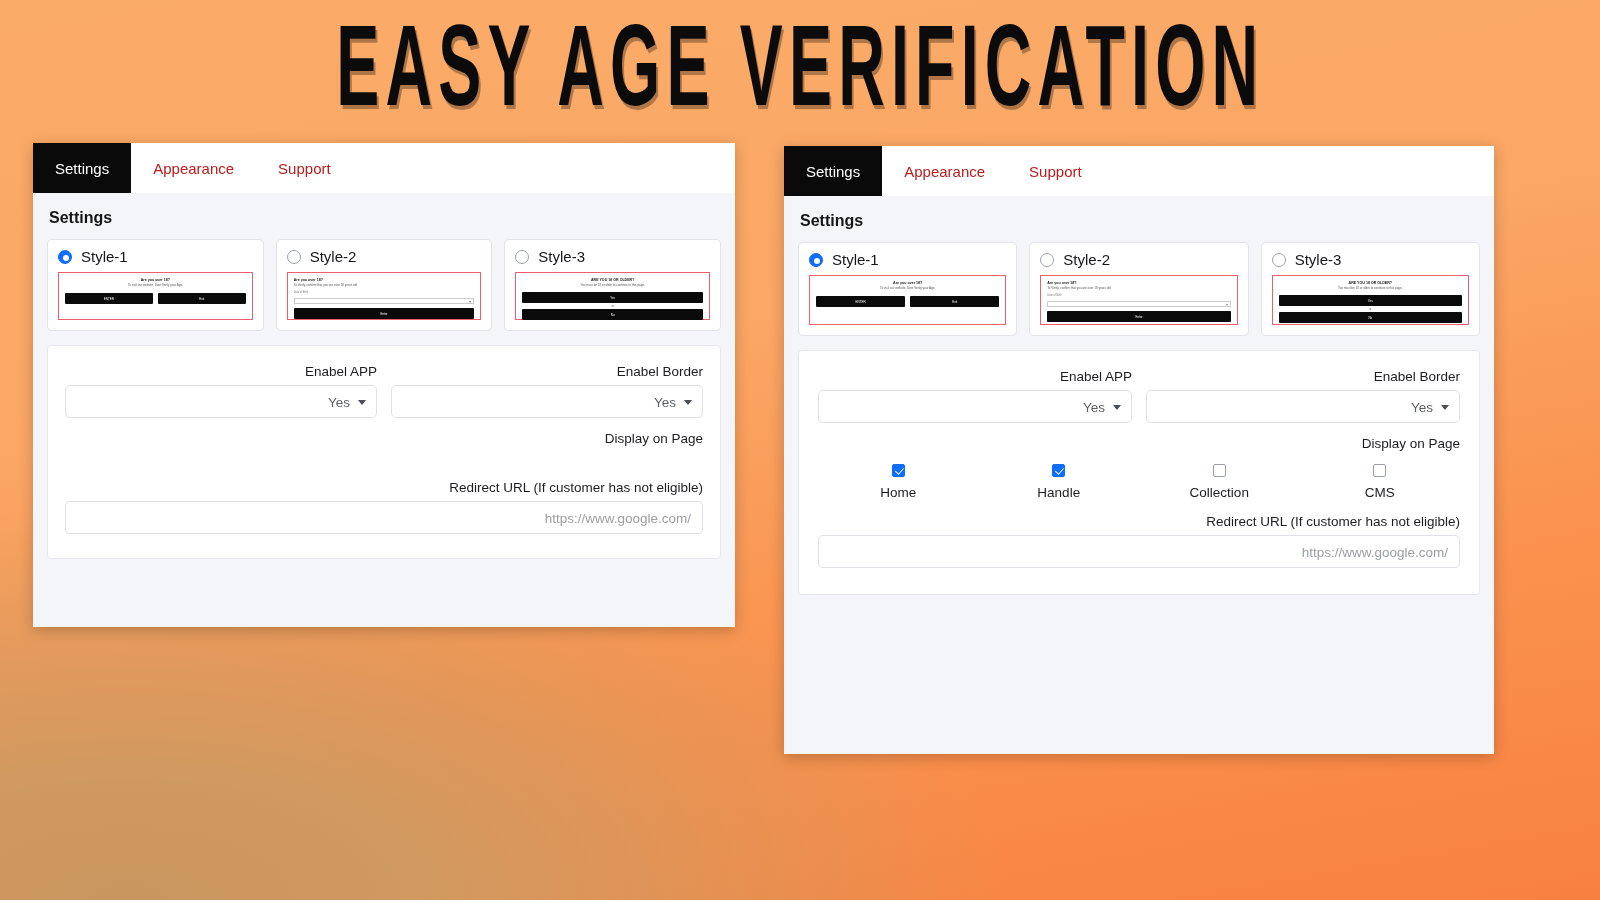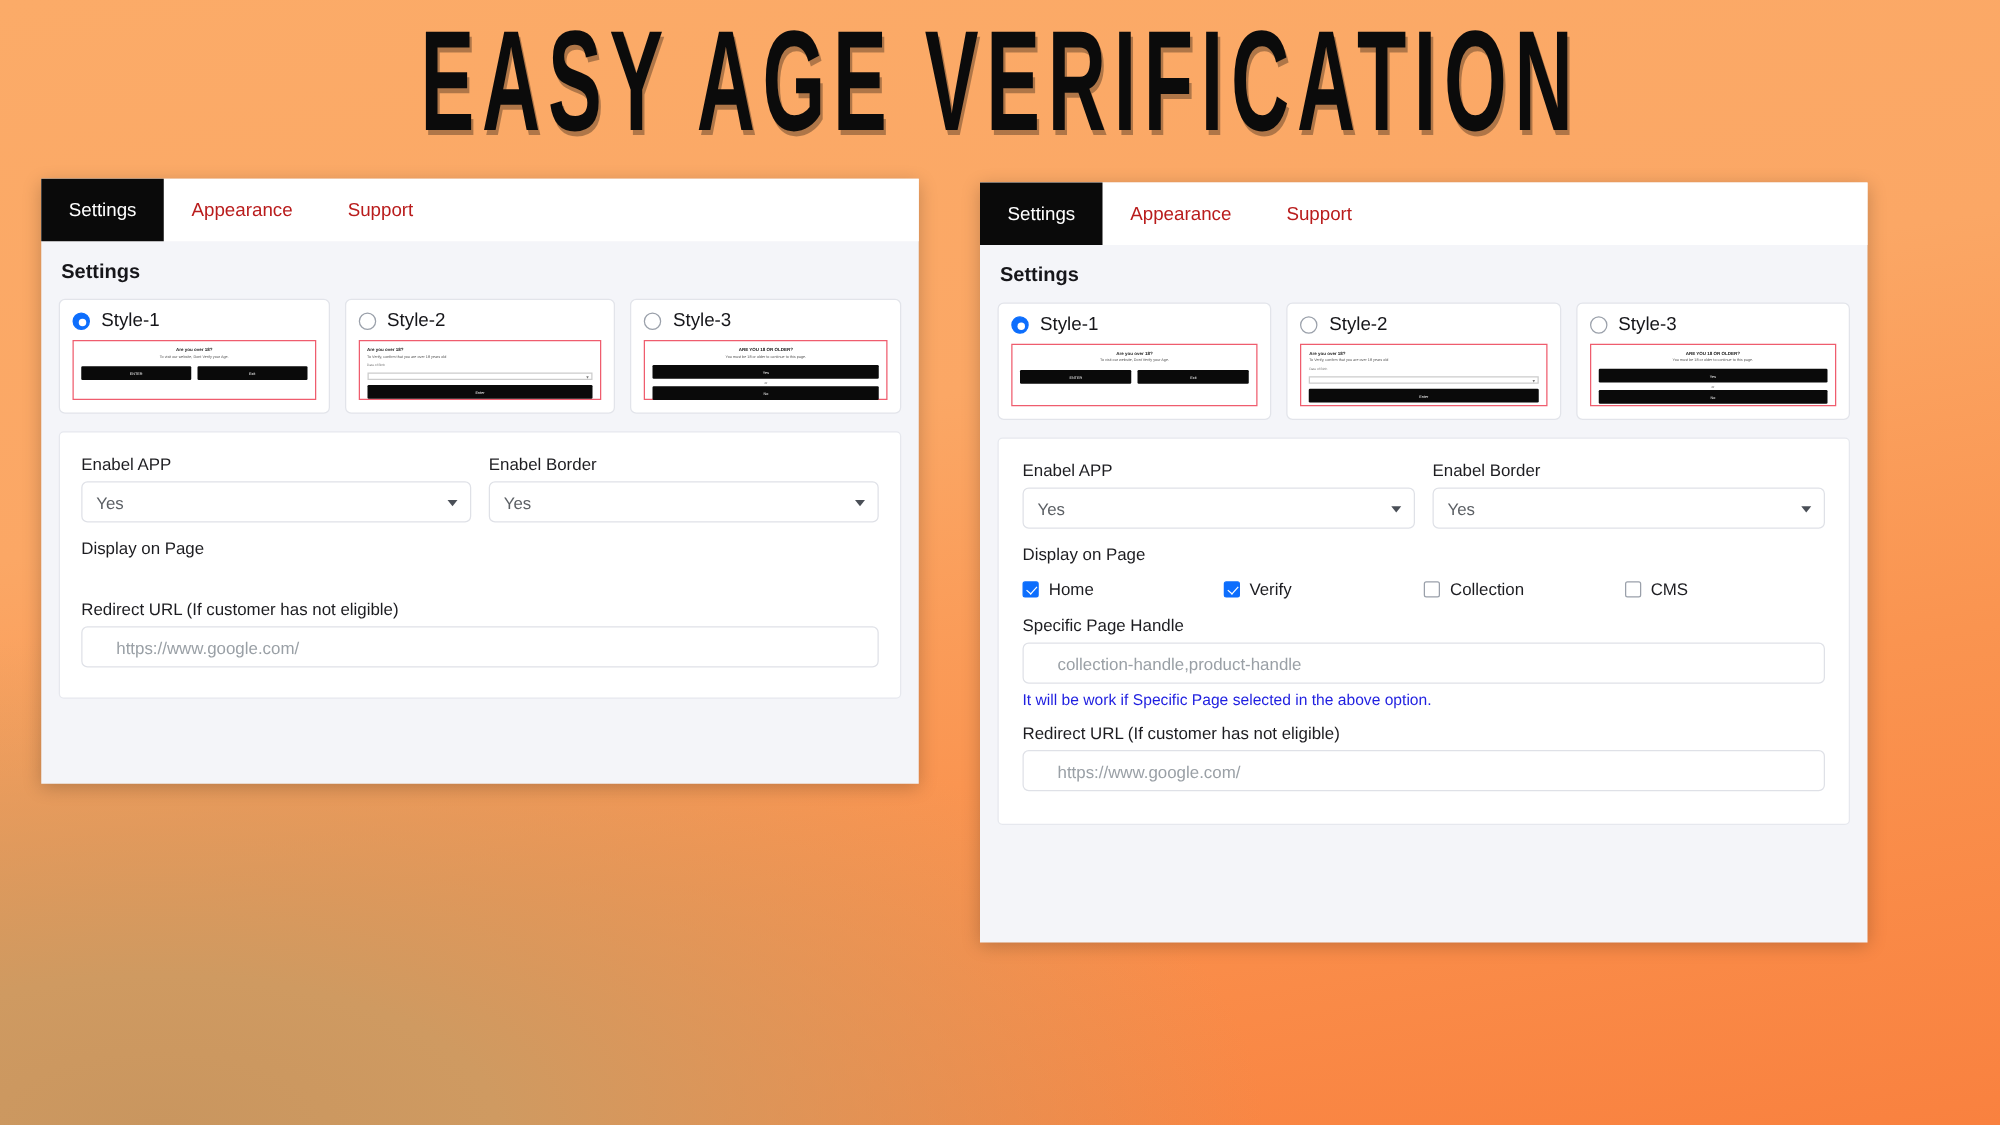--- a/index.html
+++ b/index.html
@@ -72,21 +72,21 @@
   .t-btn-wide { background:#0a0a0a; color:#fff; font-size:3px; text-align:center;
                 padding:3.5px 0; border-radius:1px; margin-top:4px; }
   .t-input { border:1px solid #ccc; height:6px; margin-top:4px; position:relative; }
   .t-input::after { content:""; position:absolute; right:2px; top:2px;
                     border-left:1.5px solid transparent; border-right:1.5px solid transparent;
                     border-top:2px solid #777; }
   .t-lbl { font-size:2.6px; color:#777; margin-top:3px; }
   .t-or { font-size:2.6px; color:#555; text-align:center; margin-top:2px; }
 
   
-  .form-card { background:#fff; border:1px solid #e6e8ee; border-radius:4px; margin-top:14px; }
+  .form-card { background:#fff; border:1px solid #e6e8ee; border-radius:4px; margin-top:14px;text-align:right; }
   #panel-left  .form-card { padding:18px 17px 24px 17px; }
   #panel-right .form-card { padding:18px 19px 26px 19px; }
 
   .field-label { font-size:13.5px; color:#1d1d21; margin-bottom:6px; }
   .row2 { display:flex; gap:14px; }
   .col { flex:1; }
 
   .select, .textbox {
     width:100%; border:1px solid #dfe1e7; border-radius:5px; background:#fff;
     font-family:"Liberation Sans", sans-serif; font-size:13.5px; color:#6b7077;
@@ -97,21 +97,21 @@
     position:absolute; right:10px; top:50%; margin-top:-2px;
     width:0; height:0; border-left:4px solid transparent;
     border-right:4px solid transparent; border-top:5px solid #4a4f57;
   }
   .select .val { color:#5d6166; }
   .textbox .ph { color:#9aa0a6;margin-left:16px; }
   .gap { height:13px; }
 
   
   .cb-row { display:flex; margin:13px 0 14px 0; }
-  .cb-item { display:flex; align-items:center; gap:8px; width:25%; cursor:pointer; }
+  .cb-item { display:flex; align-items:center; gap:8px; width:25%; cursor:pointer;flex-direction:column; }
   .cb {
     width:13px; height:13px; border:1px solid #9aa0aa; border-radius:2px;
     background:#fff; flex:0 0 auto; position:relative;
   }
   .cb.checked { background:#0d6efd; border-color:#0d6efd; }
   .cb.checked::after {
     content:""; position:absolute; left:4px; top:1px; width:3.5px; height:7px;
     border:solid #fff; border-width:0 1.8px 1.8px 0; transform:rotate(42deg);
   }
   .cb-label { font-size:13.5px; color:#1d1d21; }
@@ -301,39 +301,32 @@
         <div class="field-label">Display on Page</div>
       </div>
 
       <div class="cb-row">
         <div class="cb-item">
           <span class="cb checked"></span>
           <span class="cb-label">Home</span>
         </div>
         <div class="cb-item">
           <span class="cb checked"></span>
-          <span class="cb-label">Verify</span>
+          <span class="cb-label">Handle</span>
         </div>
         <div class="cb-item">
           <span class="cb"></span>
           <span class="cb-label">Collection</span>
         </div>
         <div class="cb-item">
           <span class="cb"></span>
           <span class="cb-label">CMS</span>
         </div>
       </div>
 
-      <div>
-        <div class="field-label">Specific Page Handle</div>
-        <div class="textbox">
-          <span class="ph">collection-handle,product-handle</span>
-        </div>
-        <div class="help-note">It will be work if Specific Page selected in the above option.</div>
-      </div>
 
       <div>
         <div class="field-label">Redirect URL (If customer has not eligible)</div>
         <div class="textbox">
           <span class="ph">https://www.google.com/</span>
         </div>
       </div>
     </div>
   </div>
 </div>

